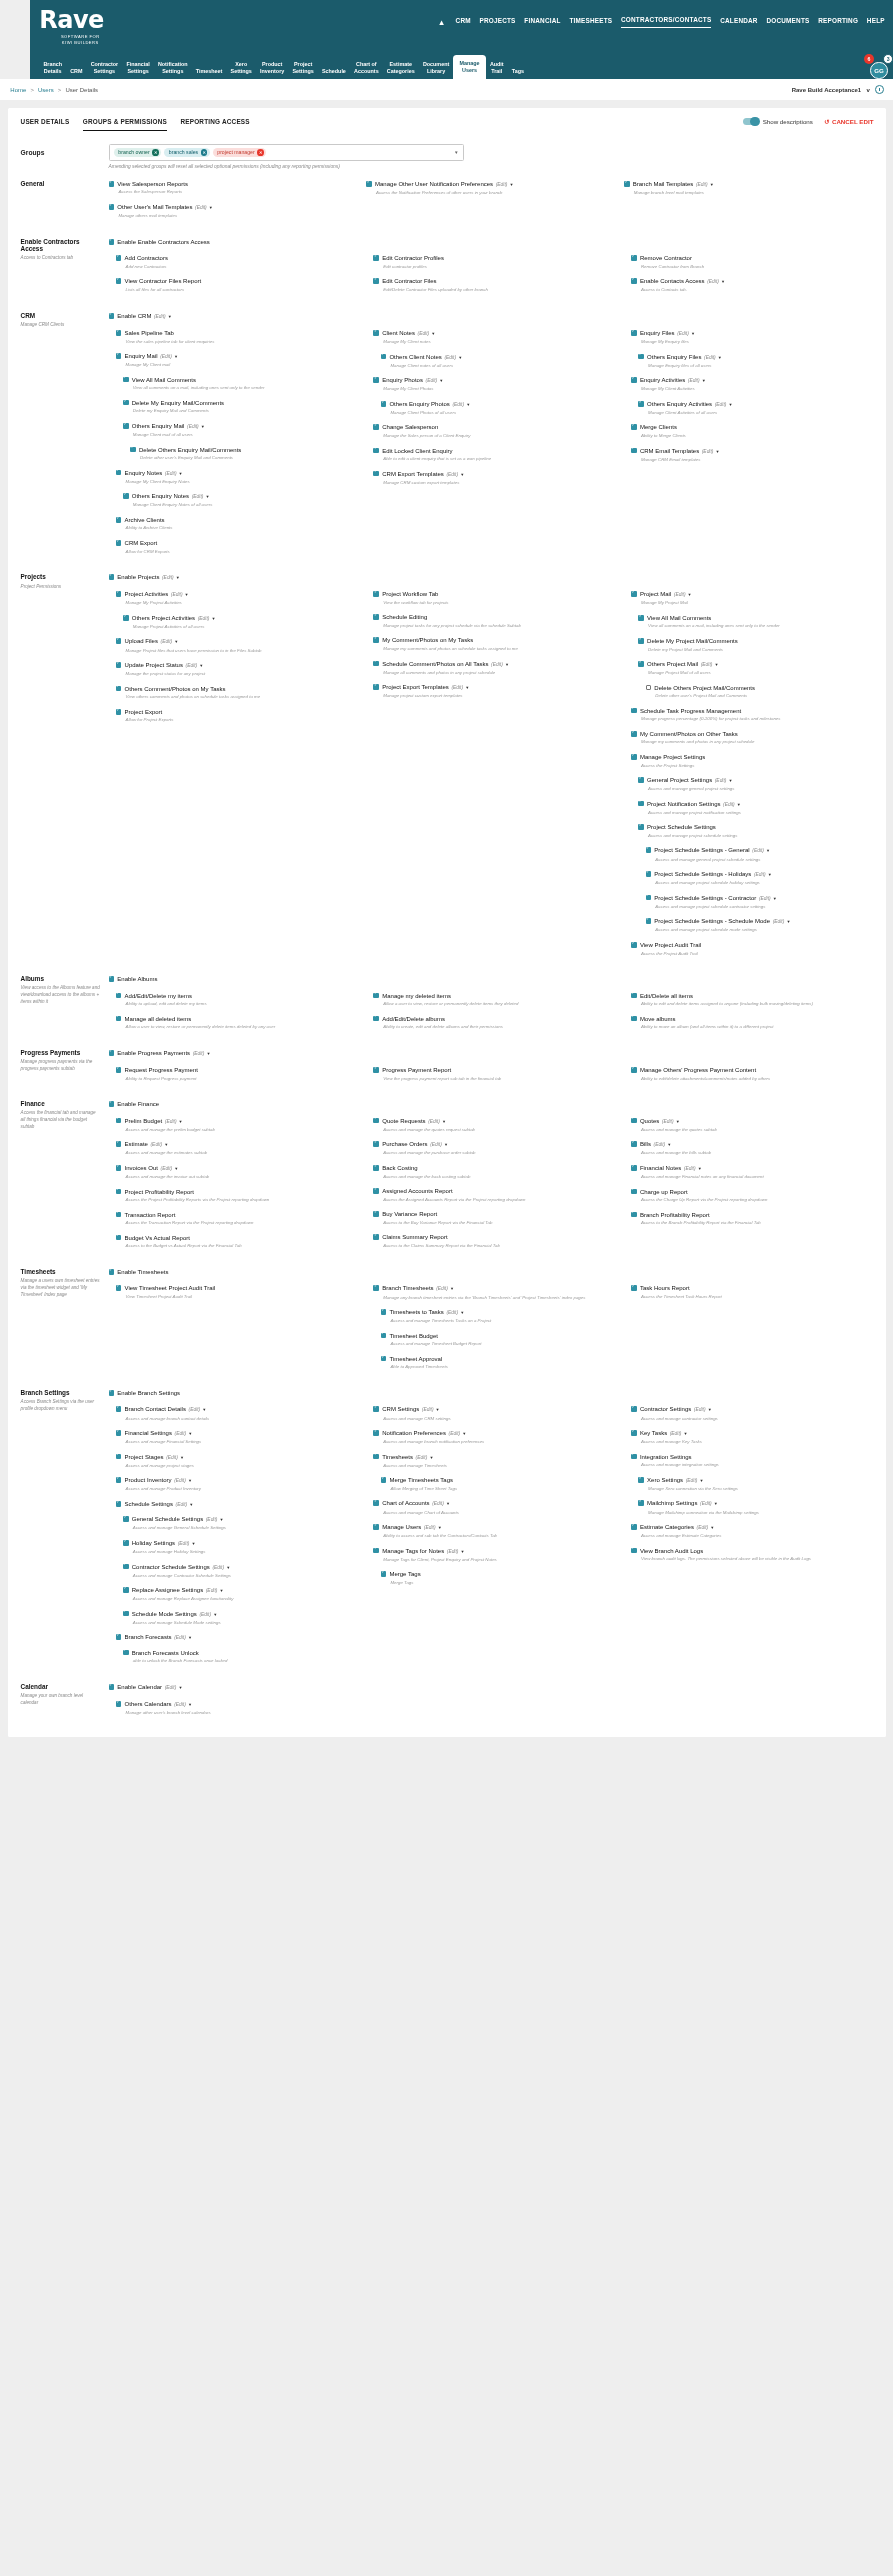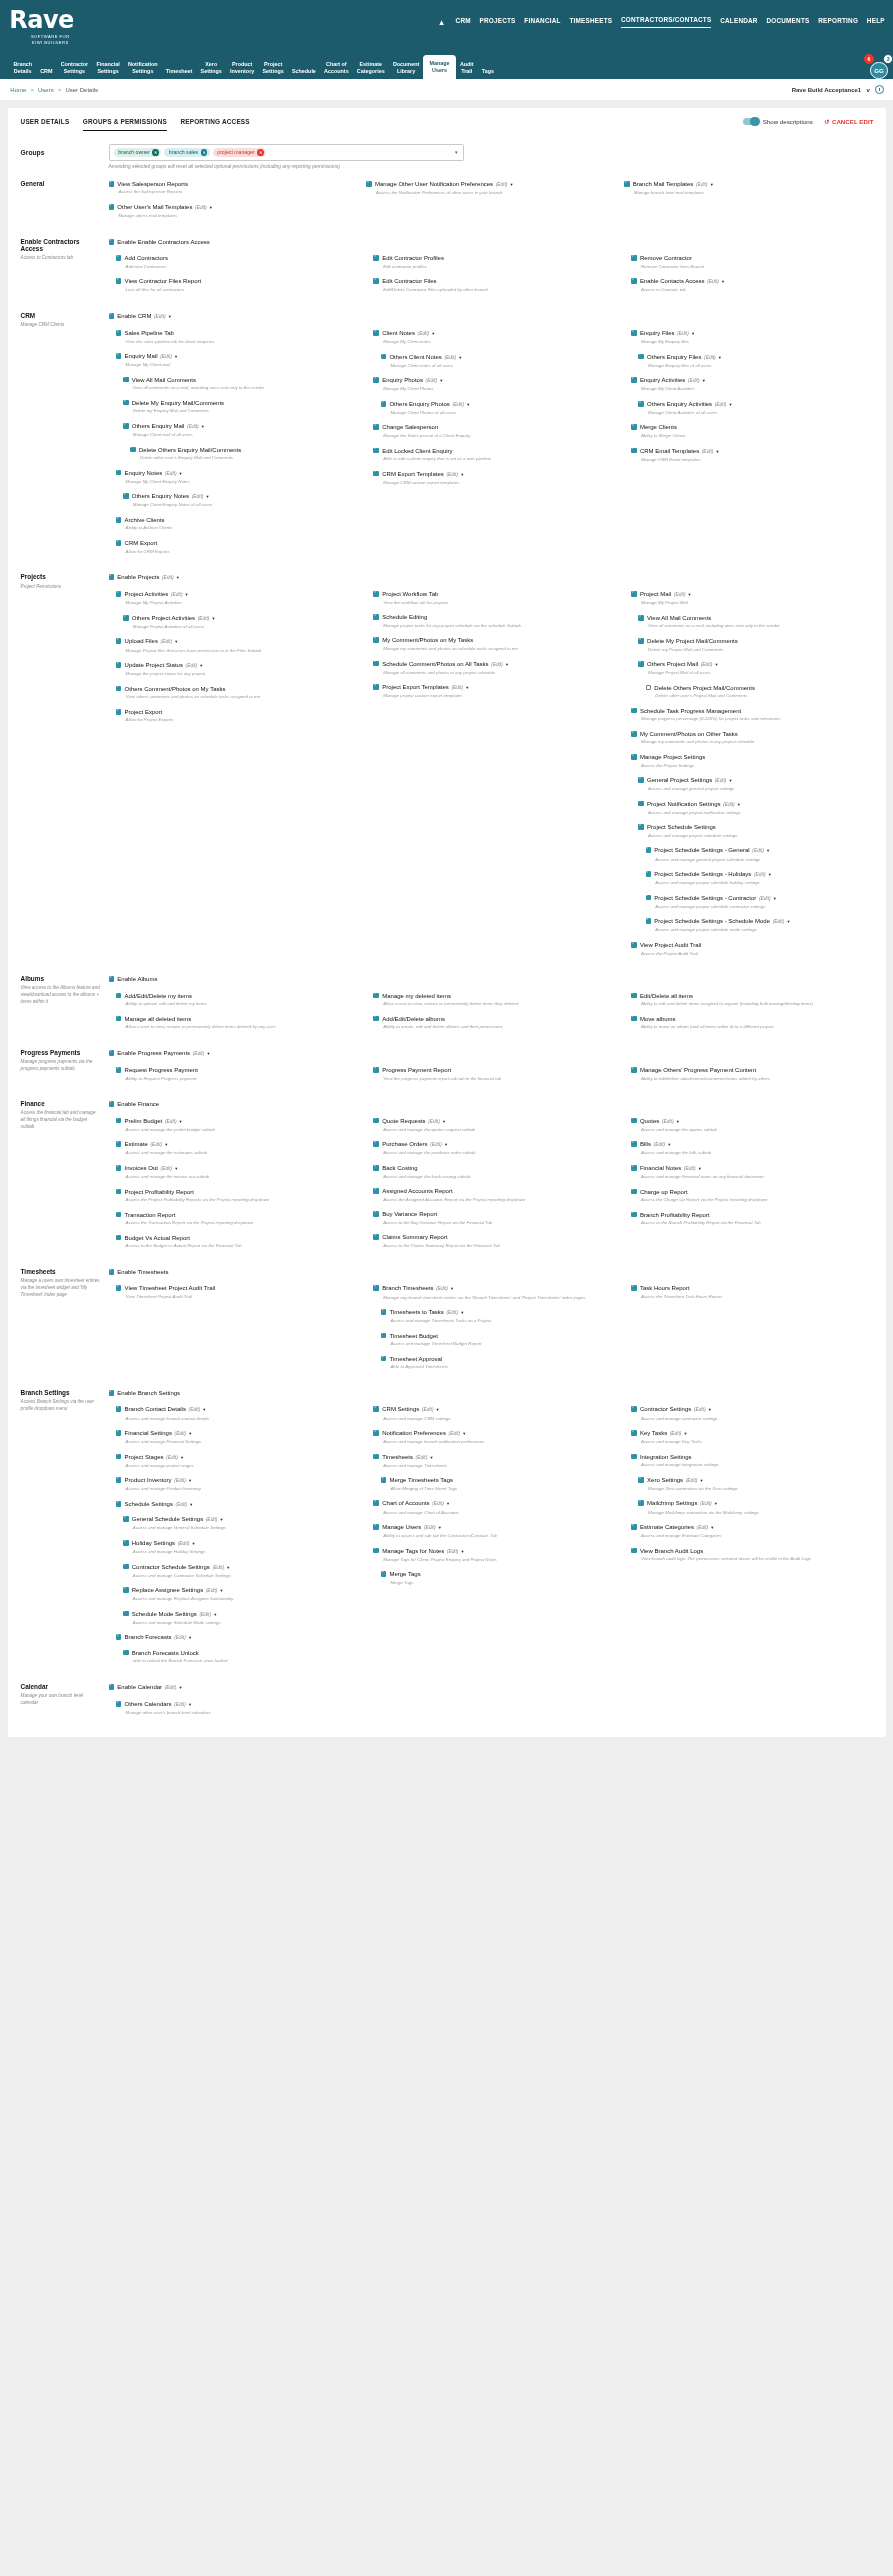--- a/index.html
+++ b/index.html
@@ -5,21 +5,21 @@
   * { box-sizing: border-box; margin: 0; padding: 0; }
   body {
     font-family: "Liberation Sans", sans-serif;
     background: #eeeeee;
     width: 894px;
     color: #222;
     -webkit-font-smoothing: antialiased;
   }
 
   
-  .topbar { background: #1b5b6b; padding: 0; position: relative; }
+  .topbar { background: #1b5b6b; padding: 0; position: relative; margin-left: 30px; }
   .topbar-inner { display: flex; align-items: flex-start; padding: 5.2px 9.3px 0 9.3px; }
   .logo-wrap { width: 103px; padding-top: 3.1px; }
   .logo-main {
     font-family: "DejaVu Sans", sans-serif;
     font-weight: bold; font-size: 24px; color: #fff; letter-spacing: -0.5px; line-height: 1;
   }
   .logo-sub1, .logo-sub2 {
     color: #fff; font-size: 4.1px; letter-spacing: 0.5px; text-align: center; width: 82px; margin-top: 1.5px;
   }
   .mainnav { flex: 1; display: flex; justify-content: flex-end; align-items: center; gap: 8.8px; padding-top: 11.3px; }

